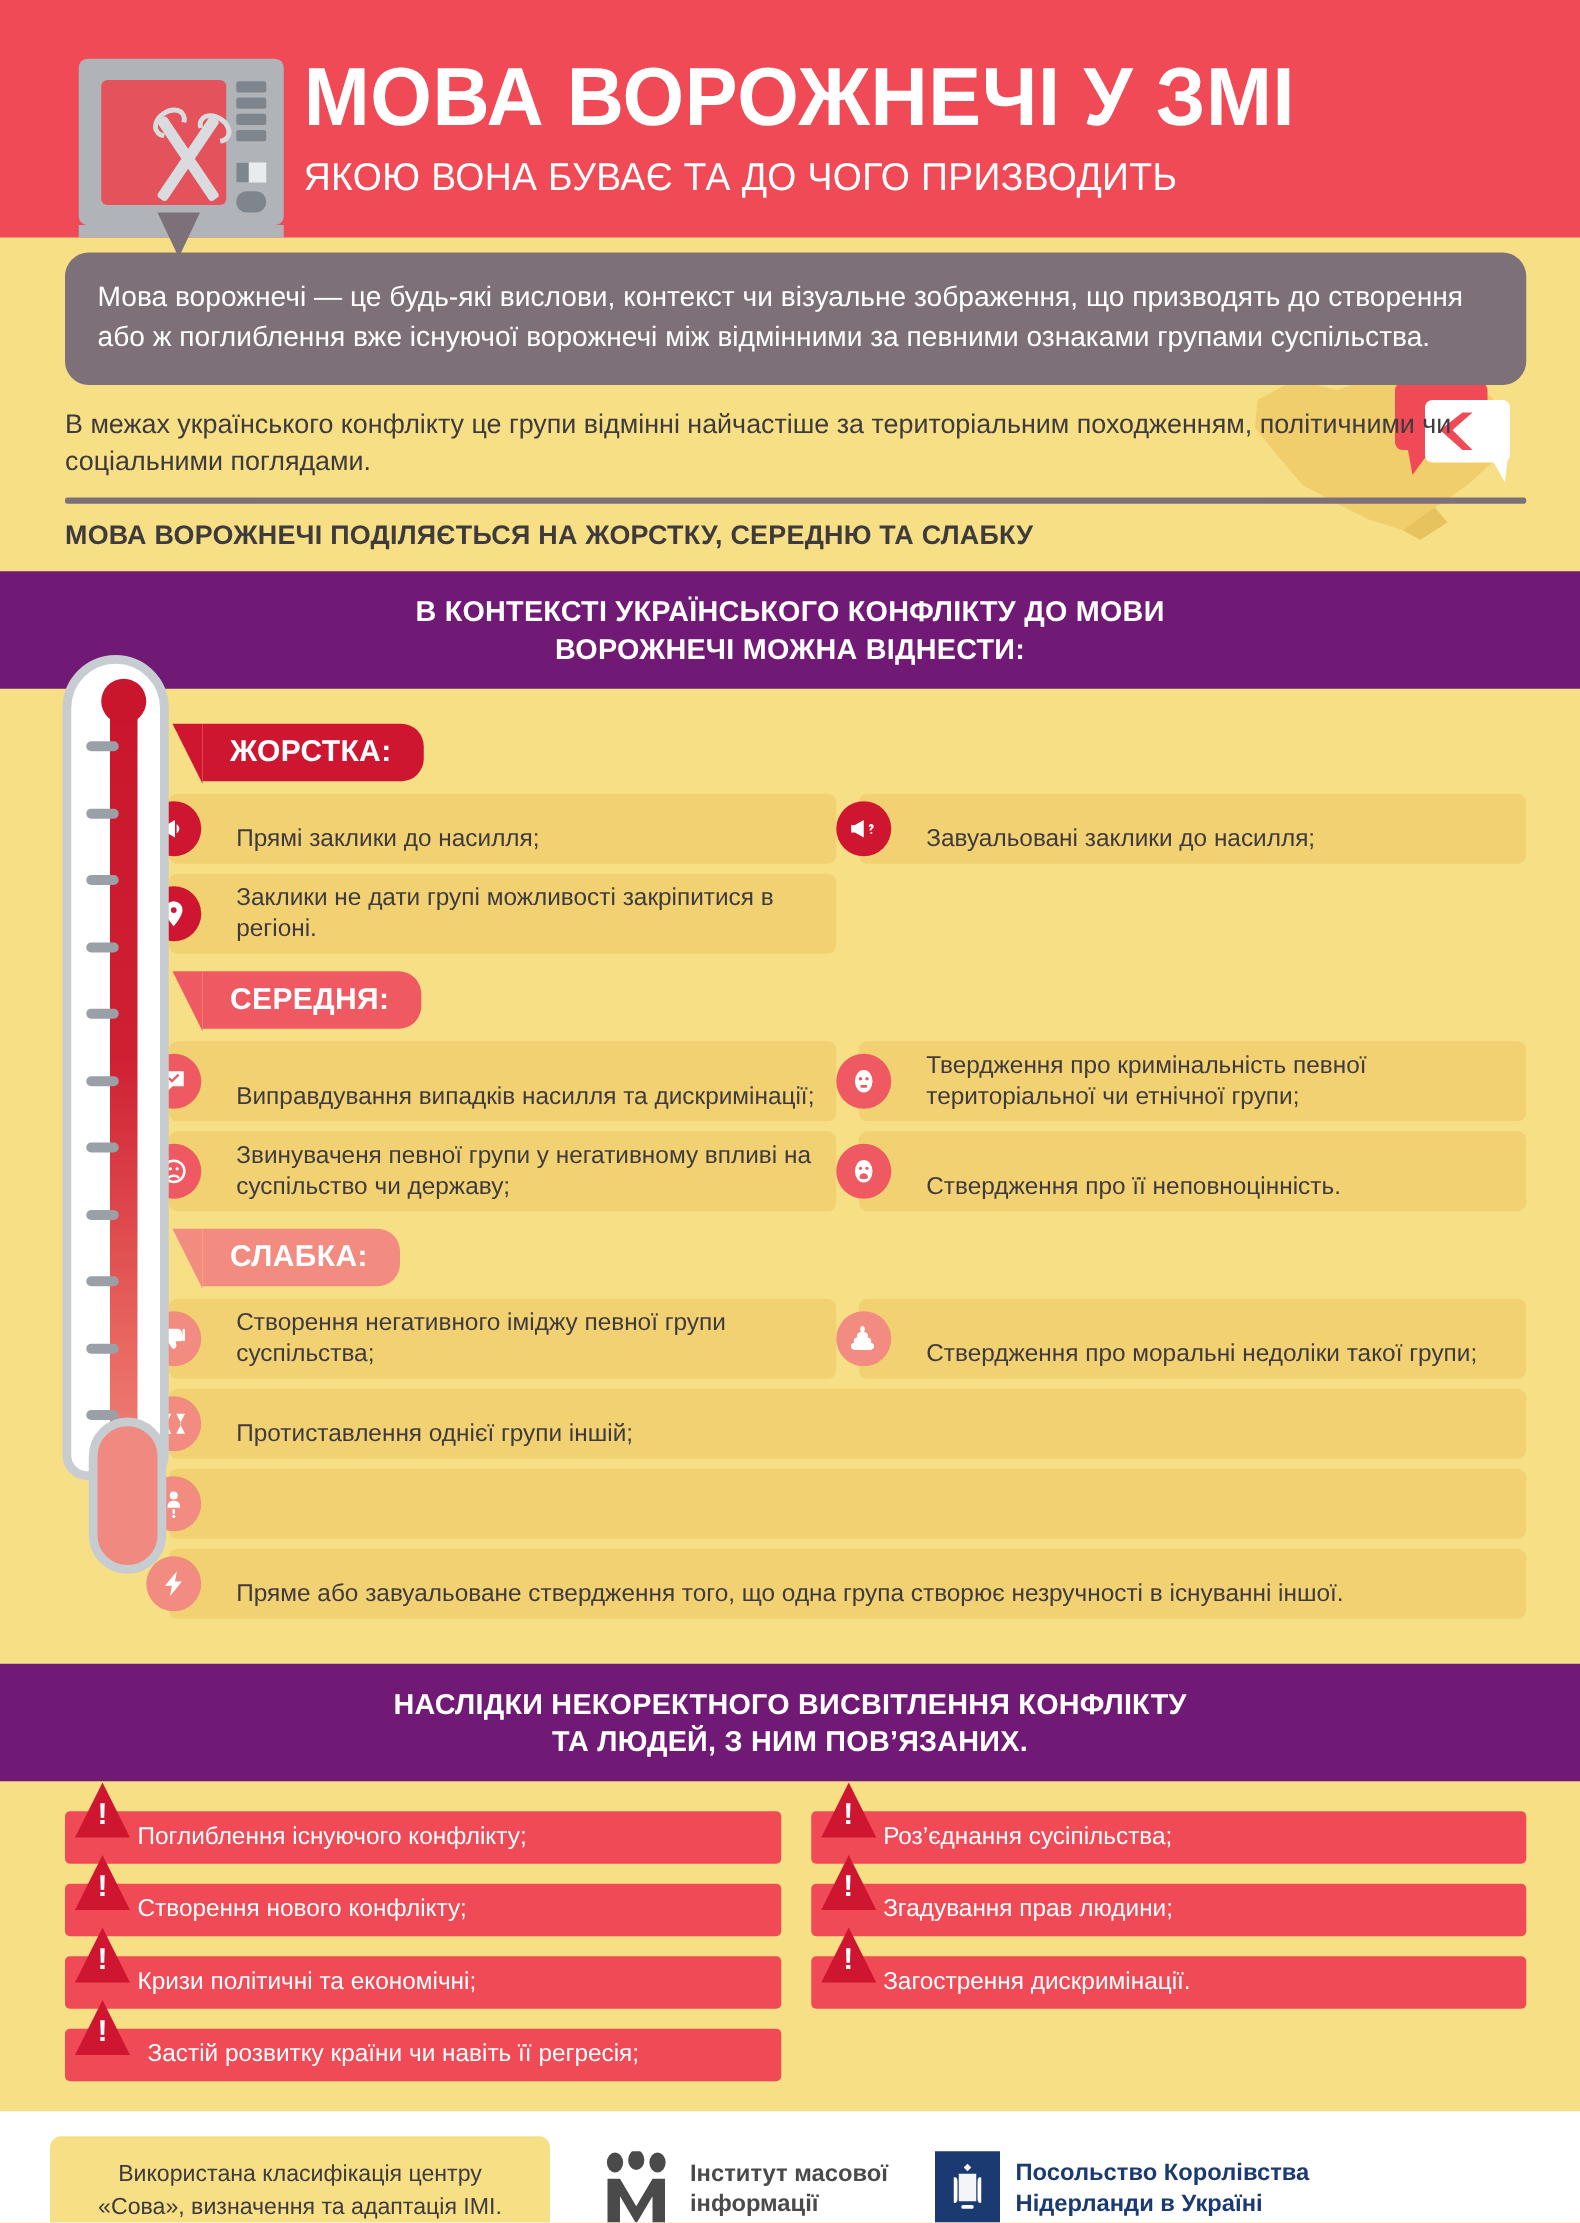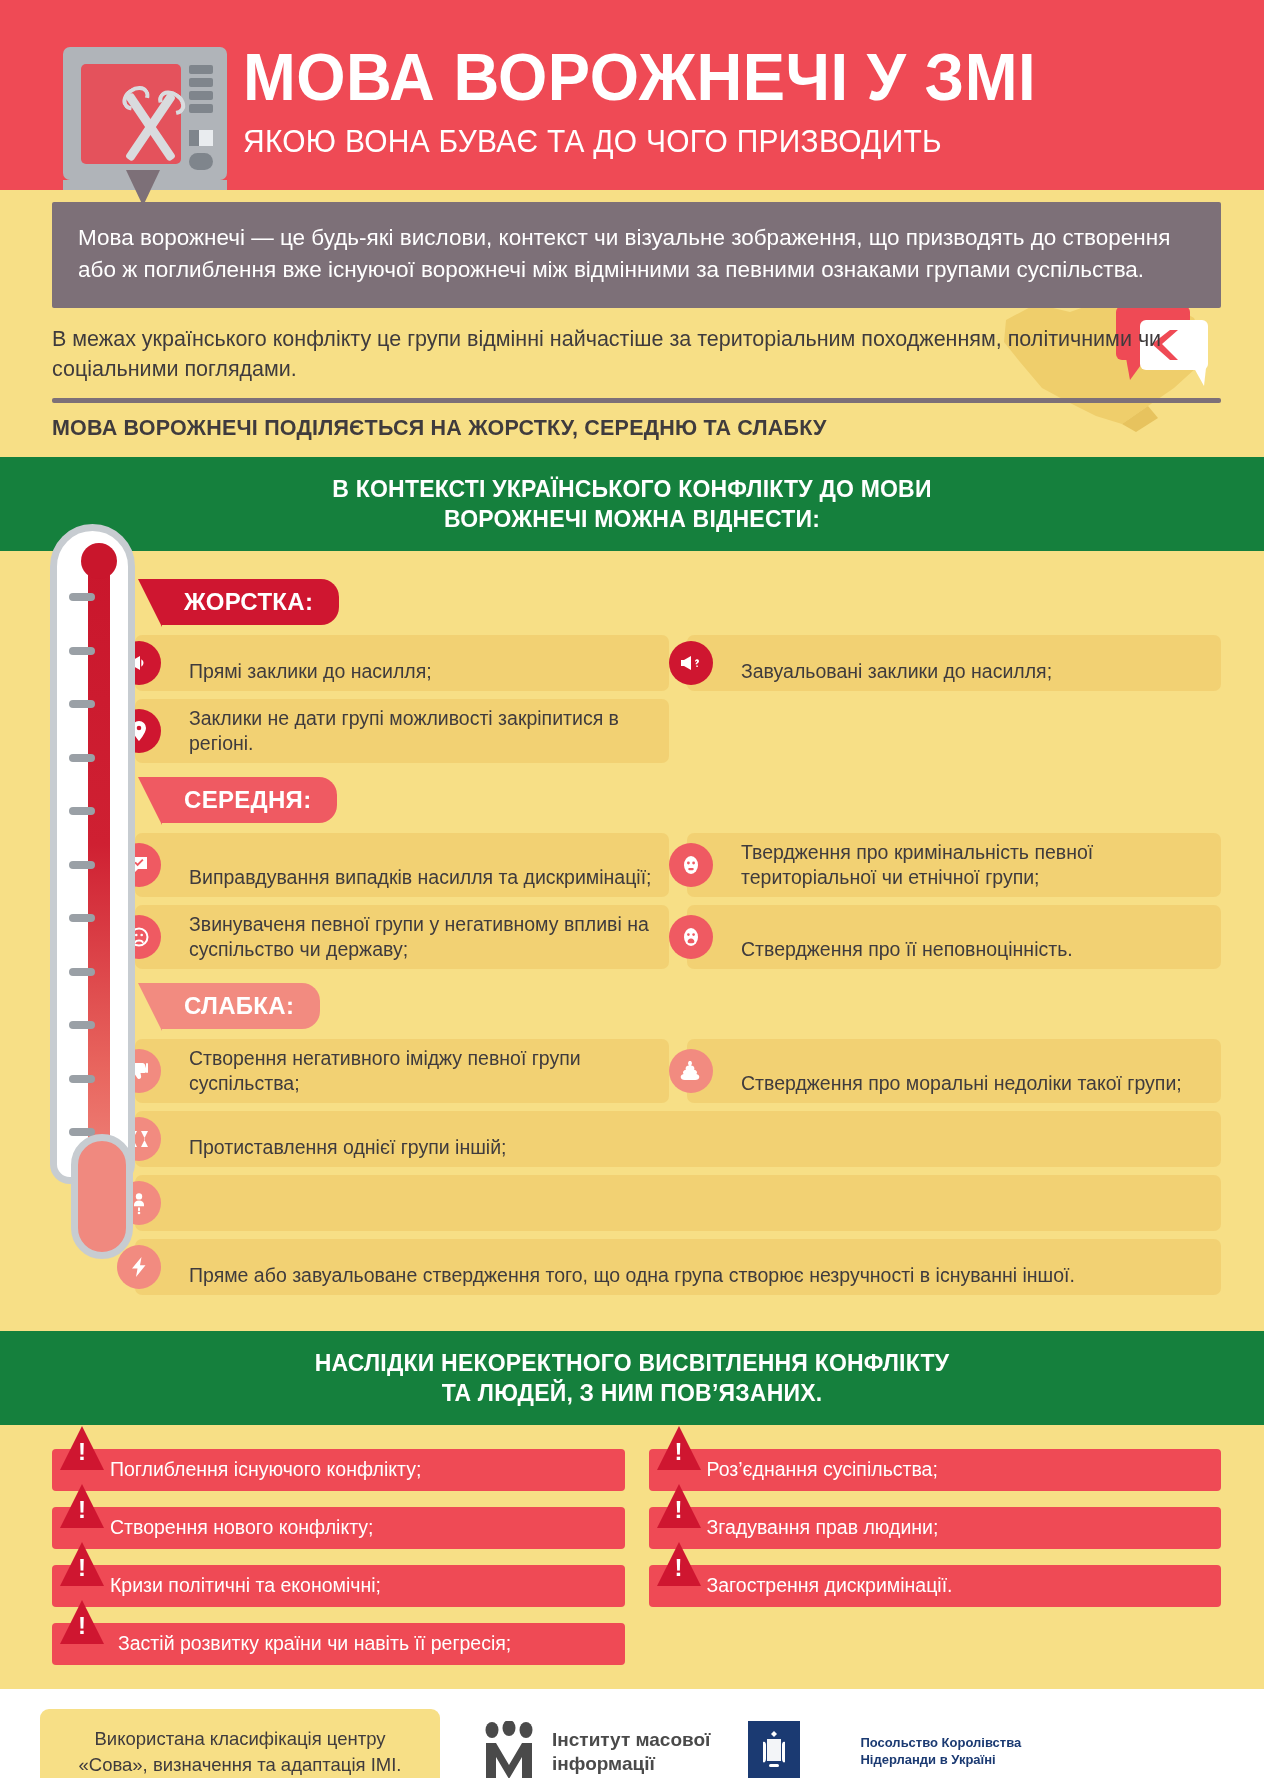--- a/index.html
+++ b/index.html
@@ -87,21 +87,21 @@
     transform: scaleX(0.965);
     transform-origin: left center;
   }
 
   
   .intro-zone { position: relative; padding: 0 0 0 0; background: #f7df86; }
   .definition-box {
     position: relative;
     margin: 12px 43px 0 52px;
     background: #7d7078;
-    border-radius: 2px;
+    border-radius: 19px;
     padding: 20px 30px 22px 26px;
     z-index: 5;
   }
   .definition-box p {
     color: #ffffff;
     font-size: 22.5px;
     line-height: 1.42;
   }
   .scope-text {
     margin: 16px 43px 0 52px;
@@ -125,21 +125,21 @@
   }
 
   
   .map-deco {
     position: absolute; right: 36px; top: 82px;
     width: 230px; height: 150px; z-index: 1;
   }
 
   
   .band {
-    background: #15803d;
+    background: #701a75;
     color: #ffffff;
     text-align: center;
     padding: 17px 0 16px 0;
     font-size: 23px;
     font-weight: bold;
     line-height: 1.33;
     letter-spacing: 0.2px;
     position: relative;
     z-index: 3;
   }
@@ -313,21 +313,21 @@
     text-align: center;
     width: 400px;
   }
   .logo { display: flex; align-items: center; gap: 12px; }
   .imi-mark { width: 62px; height: 62px; position: relative; }
   .imi-text { color: #4a4a4a; font-size: 19px; font-weight: bold; line-height: 1.25; }
   .nl-flag {
     width: 52px; height: 62px; background: #1b3a72;
     display: flex; align-items: center; justify-content: center;
   }
-  .nl-text { color: #1b3a72; font-size: 13px; font-weight: bold; line-height: 1.3; margin-left: 48px; }
+  .nl-text { color: #1b3a72; font-size: 19px; font-weight: bold; line-height: 1.3; }
 </style>
 </head>
 <body>
 
 <div class="page">
 
   <div class="header">
     <div class="tv-icon">
       <div class="tv-screen">
         <div class="swords">

